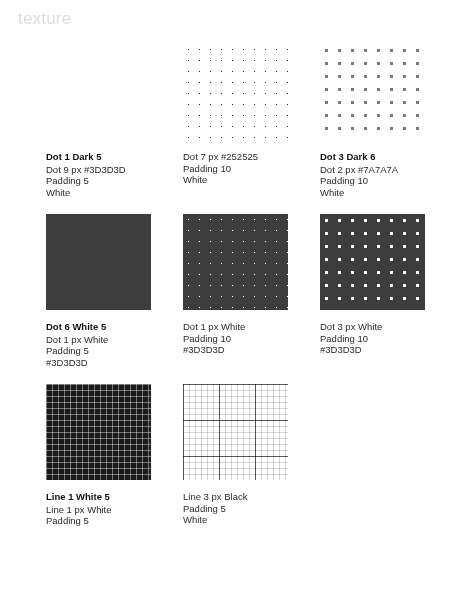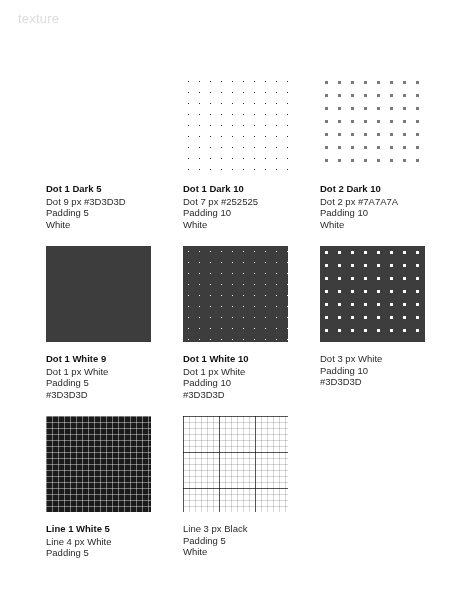--- a/index.html
+++ b/index.html
@@ -15,30 +15,30 @@
     font-family: "Liberation Sans", sans-serif;
     -webkit-font-smoothing: antialiased;
     overflow: hidden;
     position: relative;
   }
 
   .page-header {
     position: absolute;
     left: 18px;
     top: 12px;
-    font-size: 13px;
+    font-size: 17px;
     color: #dcdcdc;
     letter-spacing: 0.2px;
     line-height: 14px;
   }
 
   .grid {
     position: absolute;
     left: 46px;
-    top: 76px;
+    top: 44px;
     width: 412px;
     display: grid;
     grid-template-columns: 137px 137px 137px;
     grid-auto-rows: 170px;
   }
 
   .cell {
     width: 137px;
     position: relative;
   }
@@ -140,71 +140,69 @@
       <span class="title">Dot 1 Dark 5</span>
       <span class="line">Dot 9 px #3D3D3D</span>
       <span class="line">Padding 5</span>
       <span class="line">White</span>
     </div>
   </div>
 
   <div class="cell">
     <div class="swatch pat-dot1-dark10"></div>
     <div class="caption">
-      <span class="title">Dot 1 Dark 10</span>
       <span class="line">Dot 7 px #252525</span>
       <span class="line">Padding 10</span>
       <span class="line">White</span>
     </div>
   </div>
 
   <div class="cell">
     <div class="swatch pat-dot3-dark10"></div>
     <div class="caption">
-      <span class="title">Dot 2 Dark 10</span>
+      <span class="title">Dot 3 Dark 6</span>
       <span class="line">Dot 2 px #7A7A7A</span>
       <span class="line">Padding 10</span>
       <span class="line">White</span>
     </div>
   </div>
 
   <div class="cell">
     <div class="swatch pat-dot1-white5"></div>
     <div class="caption">
-      <span class="title">Dot 1 White 9</span>
+      <span class="title">Dot 6 White 5</span>
       <span class="line">Dot 1 px White</span>
       <span class="line">Padding 5</span>
       <span class="line">#3D3D3D</span>
     </div>
   </div>
 
   <div class="cell">
     <div class="swatch pat-dot1-white10"></div>
     <div class="caption">
-      <span class="title">Dot 1 White 10</span>
       <span class="line">Dot 1 px White</span>
       <span class="line">Padding 10</span>
       <span class="line">#3D3D3D</span>
     </div>
   </div>
 
   <div class="cell">
     <div class="swatch pat-dot3-white10"></div>
     <div class="caption">
       <span class="line">Dot 3 px White</span>
       <span class="line">Padding 10</span>
       <span class="line">#3D3D3D</span>
     </div>
   </div>
 
   <div class="cell">
     <div class="swatch pat-line1-white5"></div>
     <div class="caption">
       <span class="title">Line 1 White 5</span>
-      <span class="line">Line 4 px White</span>
+      <span class="line">Line 1 px White</span>
       <span class="line">Padding 5</span>
     </div>
   </div>
 
   <div class="cell">
     <div class="swatch pat-line1-dark5"></div>
     <div class="caption">
       <span class="line">Line 3 px Black</span>
       <span class="line">Padding 5</span>
       <span class="line">White</span>

